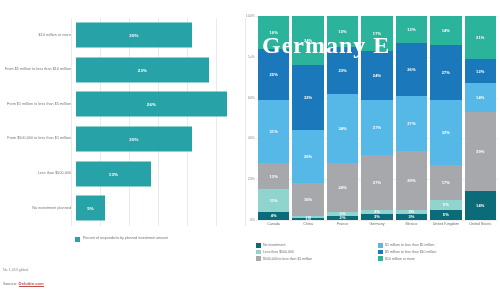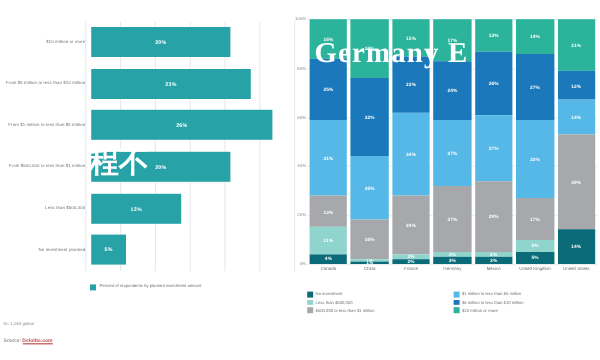--- a/index.html
+++ b/index.html
@@ -357,16 +357,15 @@
         <span class="lb">$500,000 to less than $1 million</span>
       </div>
       <div class="lgi">
         <span class="sw" style="background:#2bb39b"></span>
         <span class="lb">$10 million or more</span>
       </div>
     </div>
   </div>
 
   <div class="ov ov-b">, Germany E</div>
-  <div class="ov ov-c">程不</div>
   <div class="ov ov-e">）</div>
 
 </div>
 
 </body></html>

